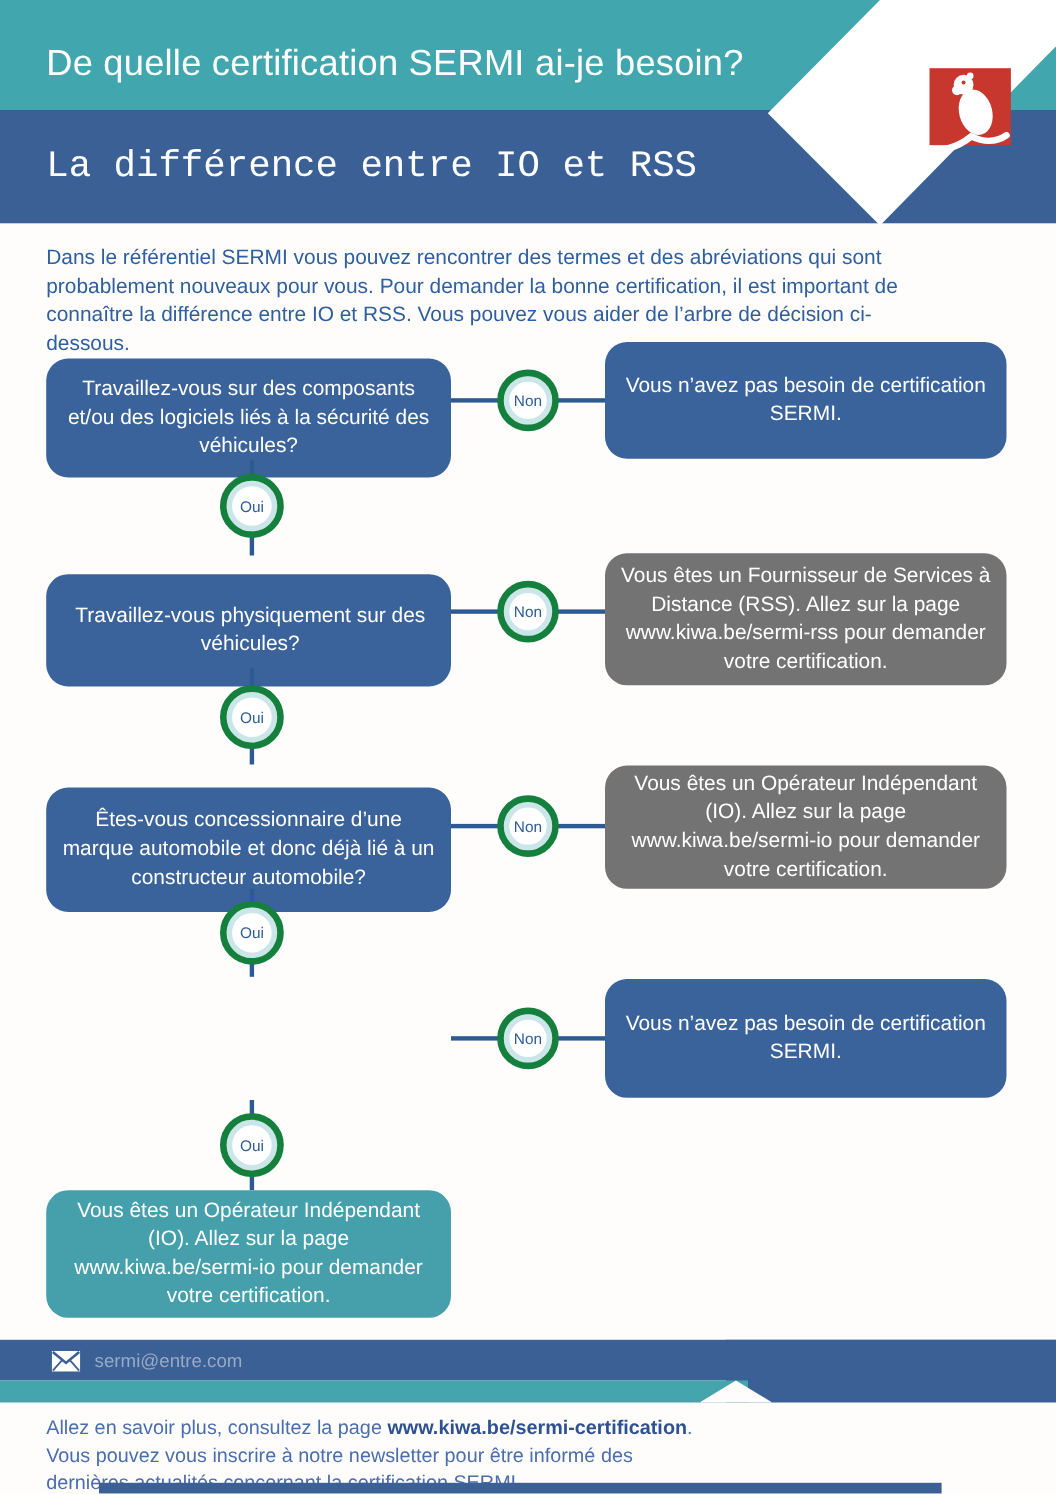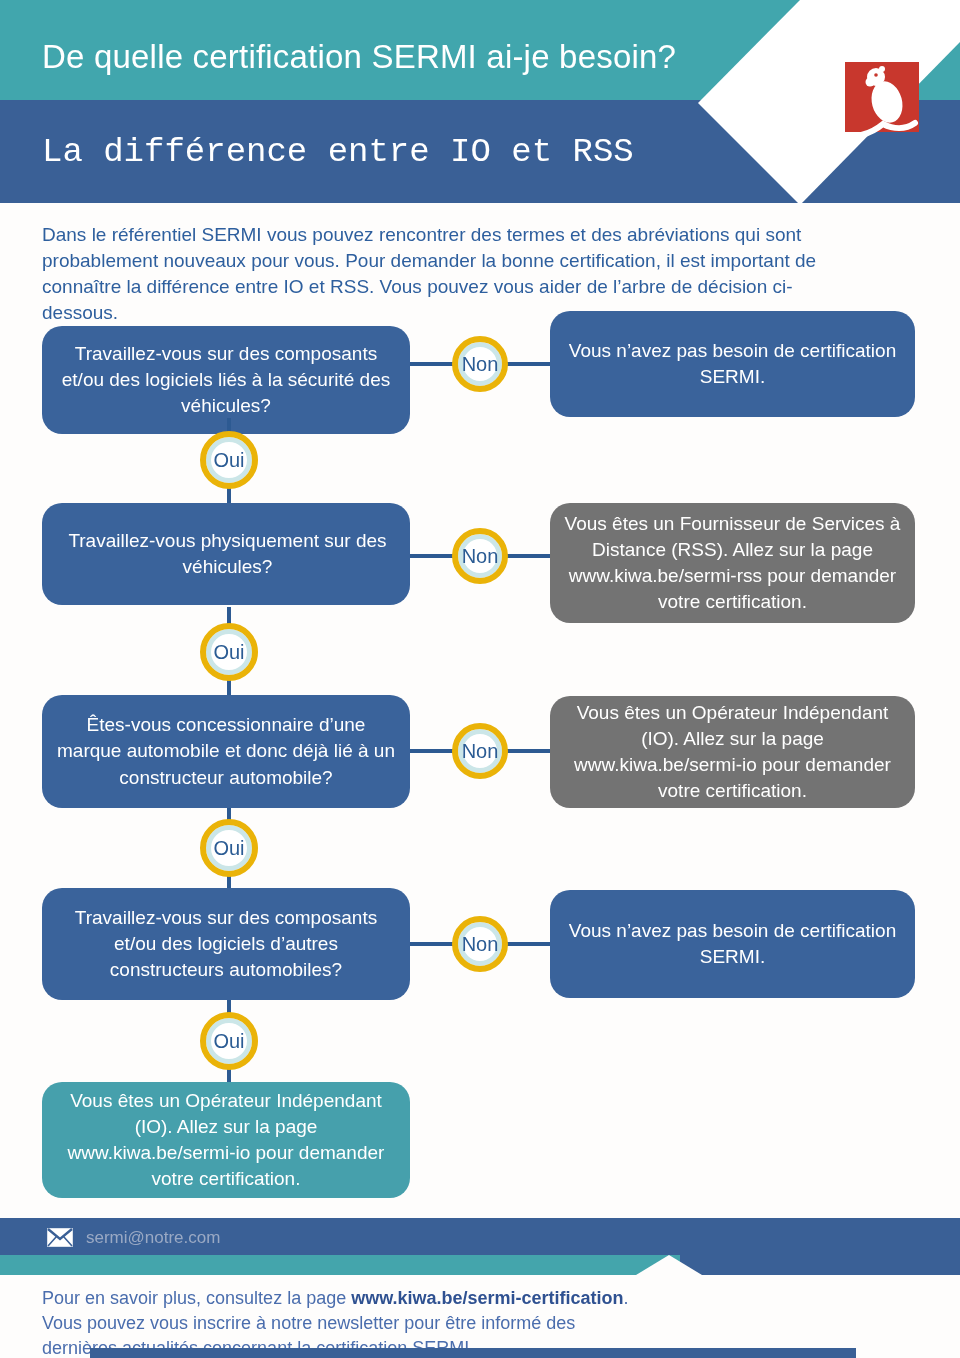--- a/index.html
+++ b/index.html
@@ -22,23 +22,23 @@
       display:flex;align-items:center;justify-content:center;text-align:center;box-sizing:border-box;}
   .qbox{left:42px;width:368px;background:#3A639B;padding:0 14px;}
   .rbox{left:550px;width:365px;padding:0 10px;}
   .rbox.blue{background:#3A639B;text-align:center;}
   .rbox.teal{background:#737373;}
   .fbox{position:absolute;left:42px;width:368px;background:#46A0AC;border-radius:20px;color:#fff;
       font-size:19px;line-height:1.38;display:flex;align-items:center;justify-content:center;
       text-align:center;box-sizing:border-box;padding:0 14px;}
   .hline{position:absolute;left:410px;width:140px;height:4px;background:#2D5A92;}
   .vline{position:absolute;left:227px;width:4px;background:#2D5A92;}
-  .circle{position:absolute;background:#ffffff;border:6px solid #eab308;border-radius:50%;
+  .circle{position:absolute;background:#ffffff;border:6px solid #15803d;border-radius:50%;
       box-shadow:inset 0 0 0 5px #CBE6E8;box-sizing:border-box;display:flex;align-items:center;
-      justify-content:center;color:#2B5C94;font-size:20px;z-index:3;}
+      justify-content:center;color:#2B5C94;font-size:14px;z-index:3;}
   .circle.no{width:56px;height:56px;left:452px;}
   .circle.yes{width:58px;height:58px;left:200px;}
   
   .fband-blue{position:absolute;left:0;top:1218px;width:960px;height:37px;background:#3A6096;}
   .fband-blue-right{position:absolute;left:660px;top:1218px;width:300px;height:57px;background:#3A6096;}
   .fband-teal{position:absolute;left:0;top:1255px;width:680px;height:20px;background:#44A5AC;}
   .ftriangle{position:absolute;left:636px;top:1255px;width:0;height:0;border-left:33px solid transparent;
       border-right:33px solid transparent;border-bottom:20px solid #fefdfc;z-index:2;}
   .mail-icon{position:absolute;left:46px;top:1227px;z-index:3;}
   .mail-text{position:absolute;left:86px;top:1228px;font-size:17px;color:#9AA9C4;z-index:3;}
@@ -76,43 +76,42 @@
   <div class="hline" style="top:362px;"></div>
   <div class="circle no" style="top:336px;">
       <span>Non</span>
     </div>
   <div class="rbox blue" style="top:311px;height:106px;">Vous n’avez pas besoin de certification SERMI.</div>
   <div class="vline" style="top:418px;height:87px;"></div>
   <div class="circle yes" style="top:431px;">
       <span>Oui</span>
     </div>
 
-  <div class="qbox" style="top:503px;height:102px;padding-left:17px;">Travaillez-vous physiquement sur des véhicules?</div>
+  <div class="qbox" style="top:522px;height:102px;padding-left:17px;">Travaillez-vous physiquement sur des véhicules?</div>
   <div class="hline" style="top:554px;"></div>
   <div class="circle no" style="top:528px;">
       <span>Non</span>
     </div>
   <div class="rbox teal" style="top:503px;height:120px;">Vous êtes un Fournisseur de Services à Distance (RSS). Allez sur la page www.kiwa.be/sermi-rss pour demander votre certification.</div>
   <div class="vline" style="top:607px;height:88px;"></div>
   <div class="circle yes" style="top:623px;">
       <span>Oui</span>
     </div>
 
-  <div class="qbox" style="top:695px;height:113px;">Êtes-vous concessionnaire d’une marque automobile et donc déjà lié à un constructeur automobile?</div>
+  <div class="qbox" style="top:716px;height:113px;">Êtes-vous concessionnaire d’une marque automobile et donc déjà lié à un constructeur automobile?</div>
   <div class="hline" style="top:749px;"></div>
   <div class="circle no" style="top:723px;">
       <span>Non</span>
     </div>
   <div class="rbox teal" style="top:696px;height:112px;">Vous êtes un Opérateur Indépendant (IO). Allez sur la page www.kiwa.be/sermi-io pour demander votre certification.</div>
   <div class="vline" style="top:808px;height:80px;"></div>
   <div class="circle yes" style="top:819px;">
       <span>Oui</span>
     </div>
 
-  <div class="qbox" style="top:888px;height:112px;">Travaillez-vous sur des composants et/ou des logiciels d’autres constructeurs automobiles?</div>
   <div class="hline" style="top:942px;"></div>
   <div class="circle no" style="top:916px;">
       <span>Non</span>
     </div>
   <div class="rbox blue" style="top:890px;height:108px;">Vous n’avez pas besoin de certification SERMI.</div>
   <div class="vline" style="top:1000px;height:82px;"></div>
   <div class="circle yes" style="top:1012px;">
       <span>Oui</span>
     </div>
 
@@ -121,22 +120,22 @@
   <div class="fband-blue"></div>
   <div class="fband-blue-right"></div>
   <div class="fband-teal"></div>
   <div class="ftriangle"></div>
 
   <svg class="mail-icon" width="28" height="21" viewBox="0 0 28 21">
     <rect x="1.2" y="1.2" width="25.6" height="18.6" fill="#ffffff"></rect>
     <path d="M2 2 L14 12 L26 2" stroke="#3A6096" stroke-width="2.4" fill="none"></path>
     <path d="M2 19 L10.5 9.5 M26 19 L17.5 9.5" stroke="#3A6096" stroke-width="1.6" fill="none"></path>
   </svg>
-  <div class="mail-text">sermi@notre.com</div>
+  <div class="mail-text">sermi@entre.com</div>
 
   <div class="foot-text">
-    <span>Pour en savoir plus, consultez la page </span><b>www.kiwa.be/sermi-certification</b><span>.</span><br>
+    <span>Allez en savoir plus, consultez la page </span><b>www.kiwa.be/sermi-certification</b><span>.</span><br>
     <span>Vous pouvez vous inscrire à notre newsletter pour être informé des</span><br>
     <span>dernières actualités concernant la certification SERMI.</span>
   </div>
 
   <div class="bottom-bar"></div>
 </div>
 
 </body></html>

